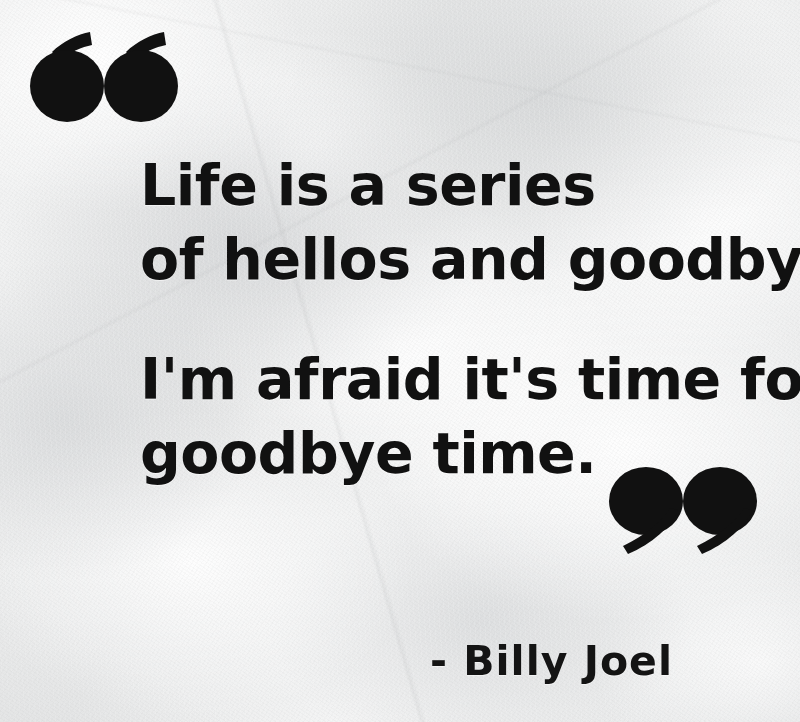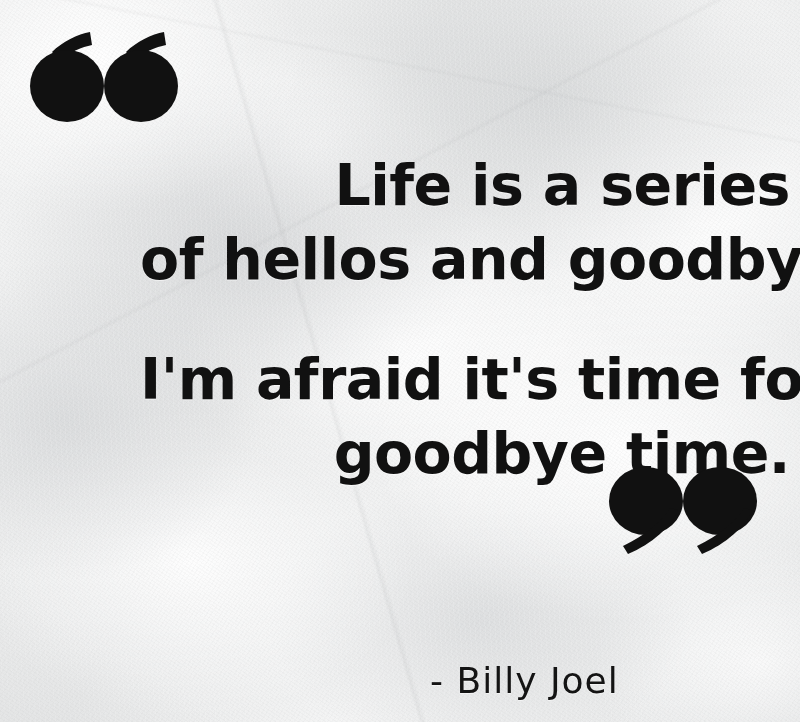--- a/index.html
+++ b/index.html
@@ -9,21 +9,20 @@
   }
 
   #quote-card {
     position: relative;
     width: 800px;
     height: 722px;
     overflow: hidden;
     background-color: #e9eaea;
     font-family: "DejaVu Sans", sans-serif;
     user-select: none;
-    text-align: right;
   }
 
   
   #paper-texture {
     position: absolute;
     inset: 0;
     background-color: #e9eaea;
     background-image:
       radial-gradient(ellipse 300px 220px at 12% 8%,  rgba(255,255,255,0.95), rgba(255,255,255,0) 70%),
       radial-gradient(ellipse 380px 260px at 68% 14%, rgba(210,212,213,0.75), rgba(210,212,213,0) 68%),
@@ -103,27 +102,26 @@
     text-shadow: 0 1px 0 rgba(255,255,255,0.55);
   }
   #quote-paragraph-gap { height: 46px; }
 
   
   #attribution {
     position: absolute;
     left: 430px;
     top: 637px;
     font-family: "DejaVu Sans", sans-serif;
-    font-weight: 400;
-    font-size: 36px;
+    font-weight: 700;
+    font-size: 41px;
     letter-spacing: 1px;
     color: #141414;
     white-space: nowrap;
     text-shadow: 0 1px 0 rgba(255,255,255,0.5);
-    margin-top: 23px;
   }
 </style>
 </head>
 <body>
 
 <div id="quote-card">
 
   <div id="paper-texture" class="layer"></div>
   <div id="paper-grain" class="layer"></div>
   <div id="paper-creases" class="layer"></div>

